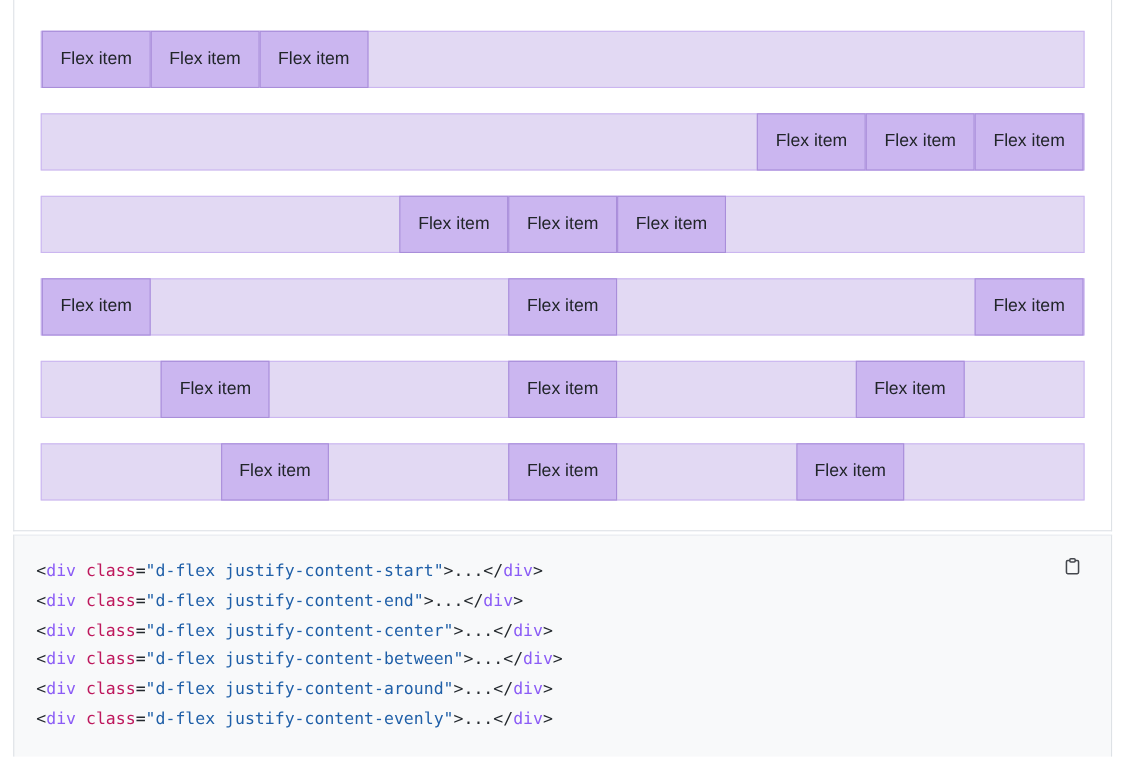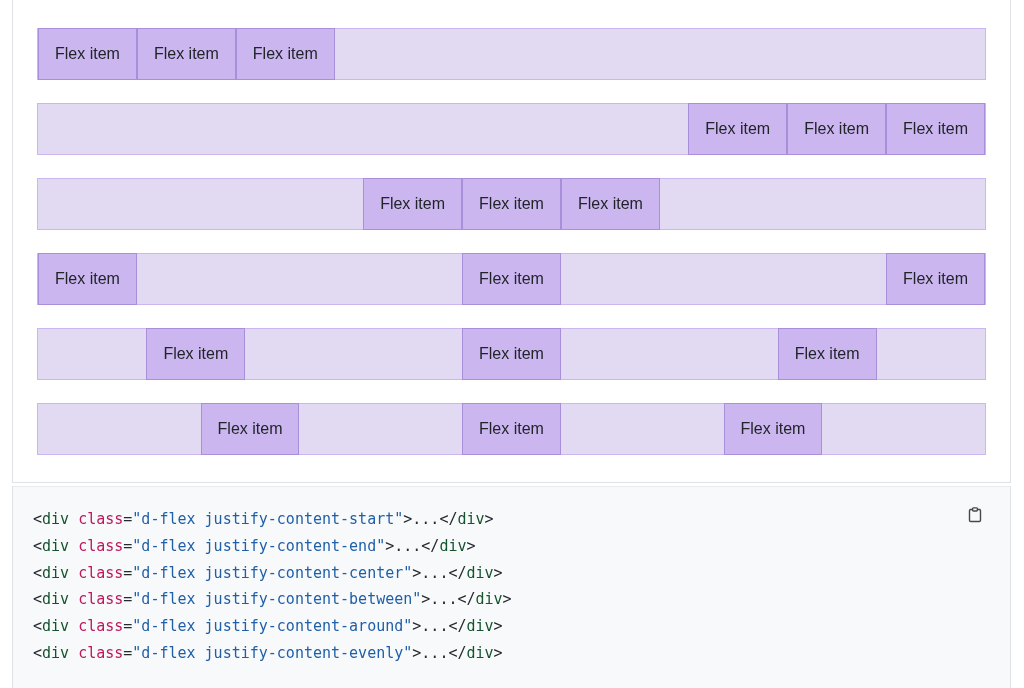--- a/index.html
+++ b/index.html
@@ -96,21 +96,21 @@
   .highlight pre {
     margin: 0;
     font-family: "Liberation Mono", "DejaVu Sans Mono", monospace;
     font-size: 15px;
     line-height: 25.8px;
     color: #212529;
     white-space: pre;
   }
 
   .tok-punc   { color: #24292e; }
-  .tok-tag    { color: #14532d; }
+  .tok-tag    { color: #8b5cf6; }
   .tok-attr   { color: #be185d; }
   .tok-eq     { color: #24292e; }
   .tok-string { color: #1f5fa8; }
   .tok-dots   { color: #24292e; }
 
   .btn-clipboard {
     position: absolute;
     top: 13px;
     right: 18px;
     width: 34px;

